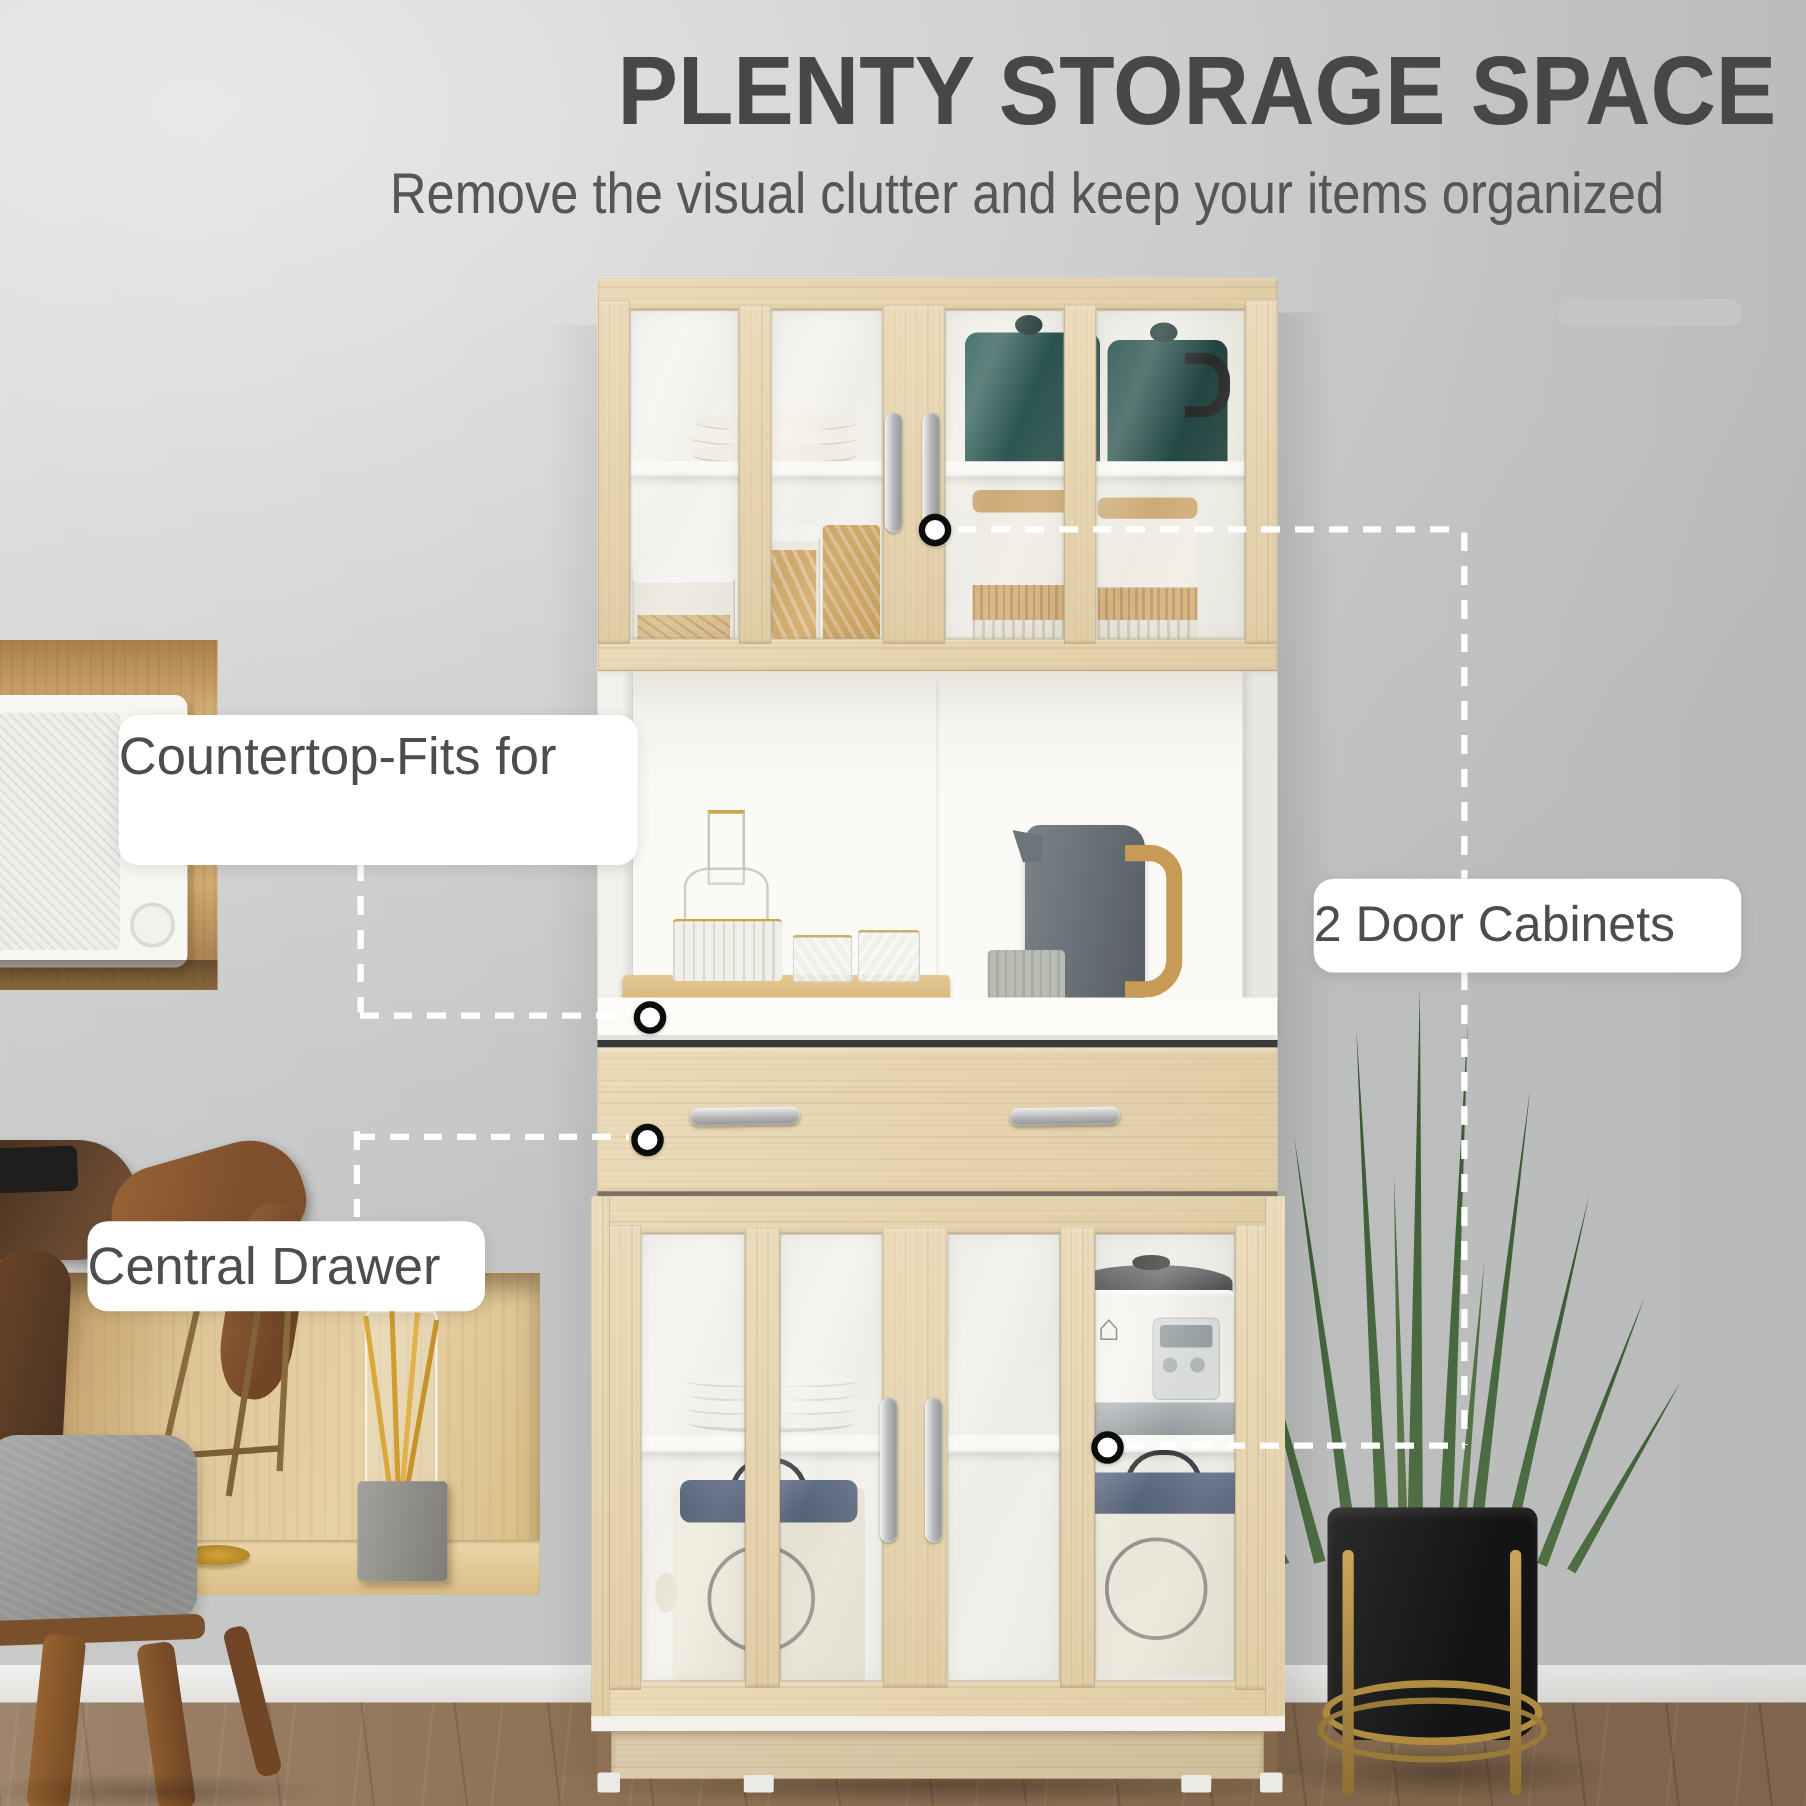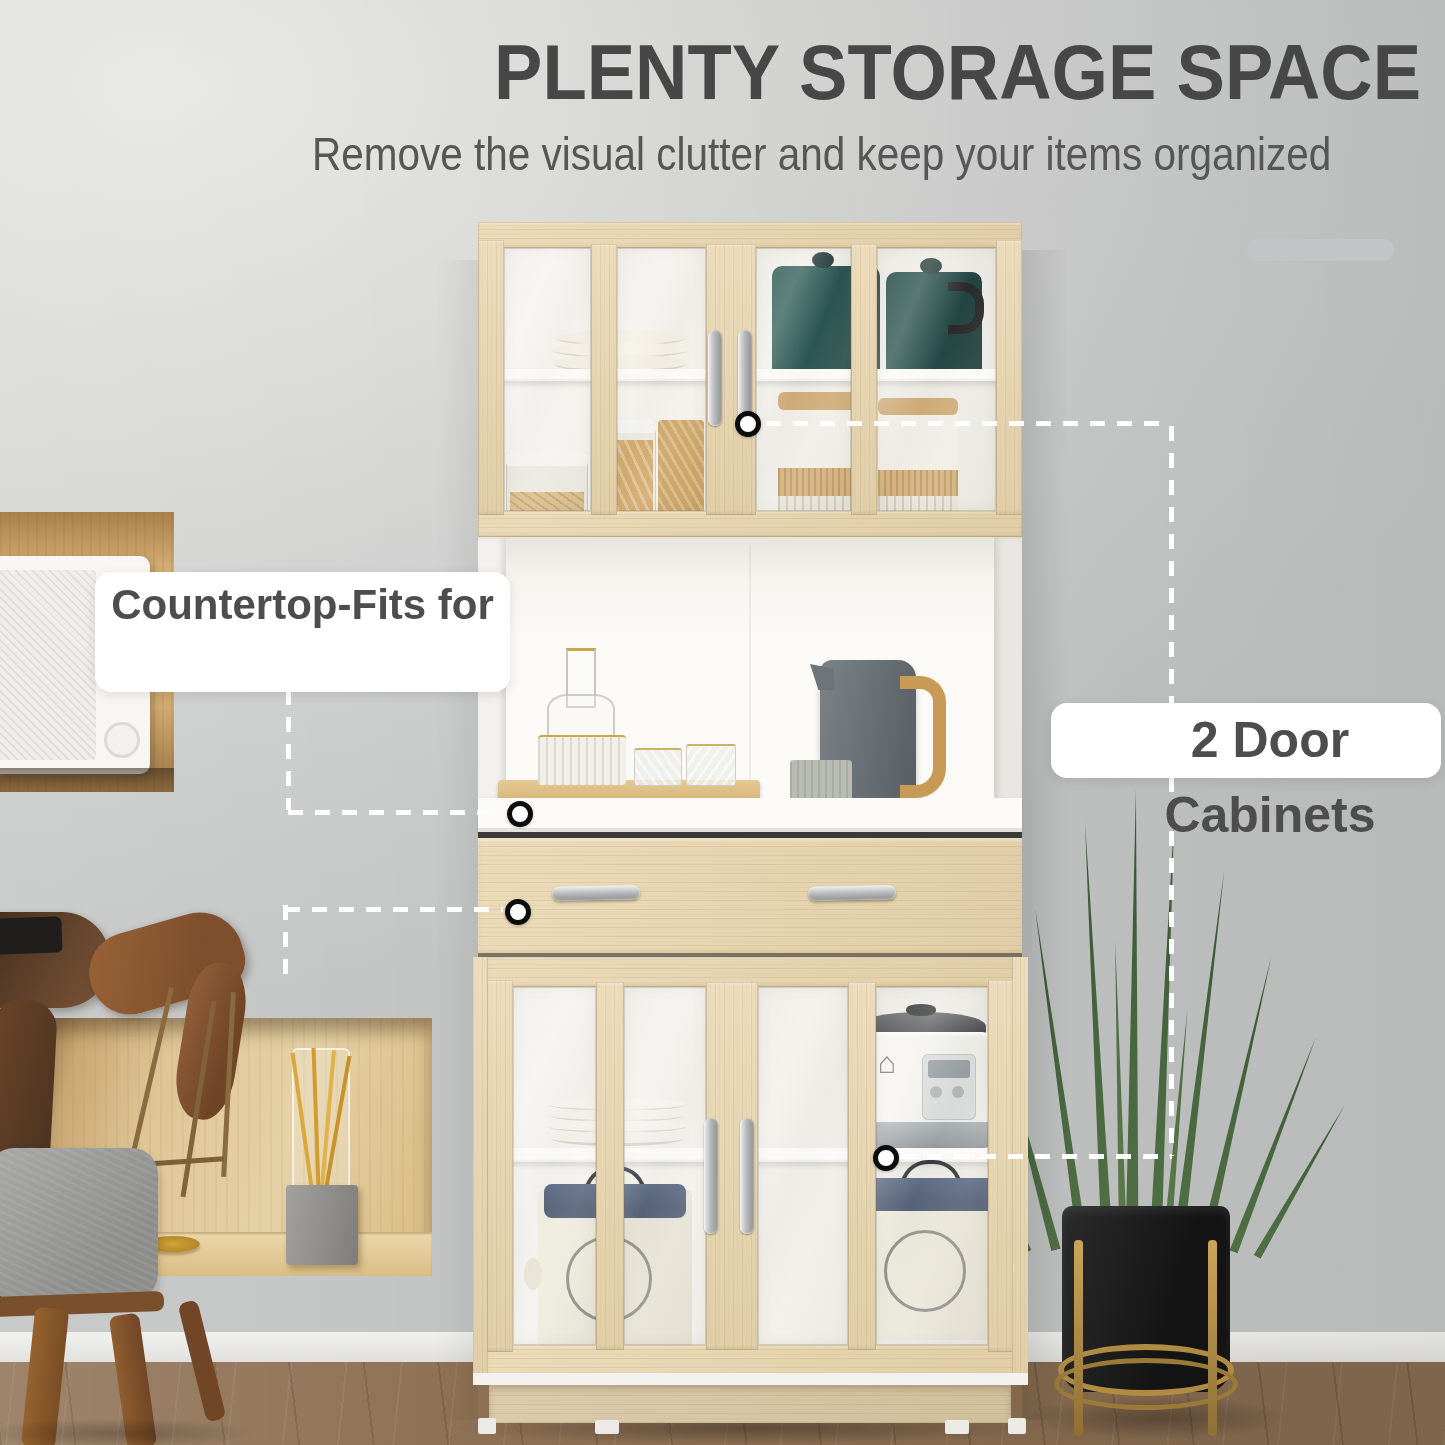--- a/index.html
+++ b/index.html
@@ -22,22 +22,22 @@
   .glass{background:linear-gradient(112deg, rgba(228,232,235,.16) 0%, rgba(255,255,255,.30) 26%, rgba(222,228,232,.10) 48%, rgba(255,255,255,.17) 66%, rgba(210,216,222,.09) 100%);
     box-shadow:inset 0 0 0 1px rgba(110,100,80,.22), inset 0 0 14px rgba(120,115,100,.10);}
   .handleV{background:linear-gradient(90deg,#f0f0f0,#b9babb 45%,#8f9092);border-radius:8px;
     box-shadow:0 1px 2px rgba(0,0,0,.35), inset 0 0 2px rgba(255,255,255,.7);}
   .handleH{background:linear-gradient(180deg,#ededed,#b5b6b7 55%,#909192);border-radius:8px;
     box-shadow:0 2px 3px rgba(0,0,0,.30), inset 0 0 2px rgba(255,255,255,.7);}
   .dashH{height:5px;background-image:repeating-linear-gradient(90deg,var(--dash,#ffffff) 0 15px,rgba(0,0,0,0) 15px 27px);}
   .dashV{width:5px;background-image:repeating-linear-gradient(180deg,var(--dash,#ffffff) 0 15px,rgba(0,0,0,0) 15px 27px);}
   .marker{width:26px;height:26px;border:5px solid #0c0c0c;background:#fff;border-radius:50%;box-sizing:border-box;
     box-shadow:0 1px 3px rgba(0,0,0,.25);}
-  .callout{background:#ffffff;border-radius:16px;color:var(--labeltext,#4d4d4d);text-align:center;
-    box-shadow:0 3px 12px rgba(0,0,0,.10);font-weight:bold;}
+  .callout{background:#ffffff;border-radius:16px;color:var(--labeltext,#4d4d4d);
+    box-shadow:0 3px 12px rgba(0,0,0,.10);}
   .leaf{position:absolute;transform-origin:50% 100%;clip-path:polygon(50% 0,90% 100%,10% 100%);
     background:linear-gradient(180deg,#35542f 0%,#486840 60%,#516f44 100%);}
   .title{font-weight:bold;color:var(--title,#474747);font-size:78px;line-height:80px;letter-spacing:0px;
     transform:scaleX(.93);transform-origin:left top;white-space:nowrap;}
   .subtitle{color:var(--subtitle,#565656);font-size:46px;line-height:52px;
     transform:scaleX(.88);transform-origin:left top;white-space:nowrap;}
   .shelfline{background:#fbfaf7;box-shadow:0 4px 5px rgba(90,85,70,.18), inset 0 -2px 2px rgba(0,0,0,.06);}
 </style>
 </head>
 <body>
@@ -284,22 +284,25 @@
     <div class="abs marker" style="left:735px;top:411px;"></div>
     <div class="abs marker" style="left:507px;top:801px;"></div>
     <div class="abs marker" style="left:505px;top:899px;"></div>
     <div class="abs marker" style="left:873px;top:1145px;"></div>
   </div>
 
   <div class="g" style="z-index:60;">
     <div class="abs callout" style="left:95px;top:572px;width:415px;height:120px;padding-top:6px;box-sizing:border-box;font-size:42px;line-height:54px;">
       <div>Countertop-Fits for</div>
     </div>
-    <div class="abs callout" style="left:1051px;top:703px;width:342px;height:75px;font-size:50px;line-height:75px;padding-left:48px;">
+    <div class="abs callout" style="left:1051px;top:703px;width:342px;height:75px;font-size:40px;line-height:75px;">
       <span>2 Door Cabinets</span>
+    </div>
+    <div class="abs callout" style="left:70px;top:977px;width:318px;height:72px;font-size:42px;line-height:72px;">
+      <span>Central Drawer</span>
     </div>
   </div>
 
   <div class="g" style="z-index:70;">
     <div class="abs title" style="left:494px;top:32px;">PLENTY STORAGE SPACE</div>
     <div class="abs subtitle" style="left:312px;top:128px;">Remove the visual clutter and keep your items organized</div>
   </div>
 
 </div>
 

